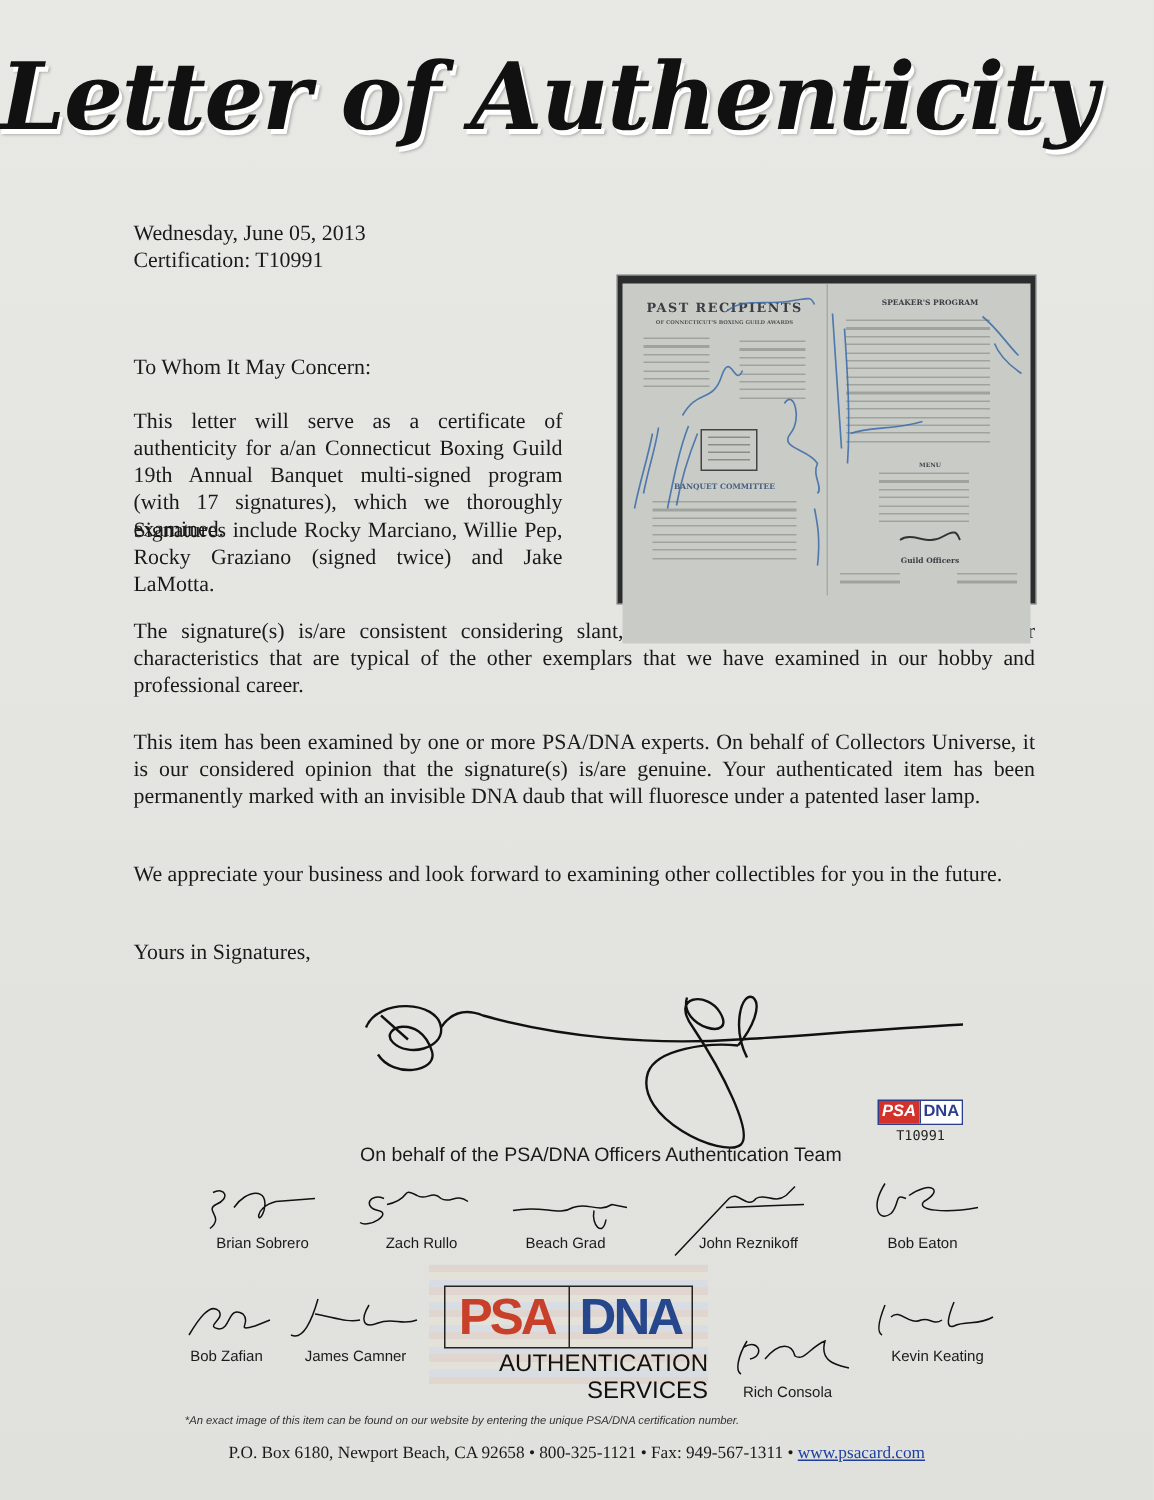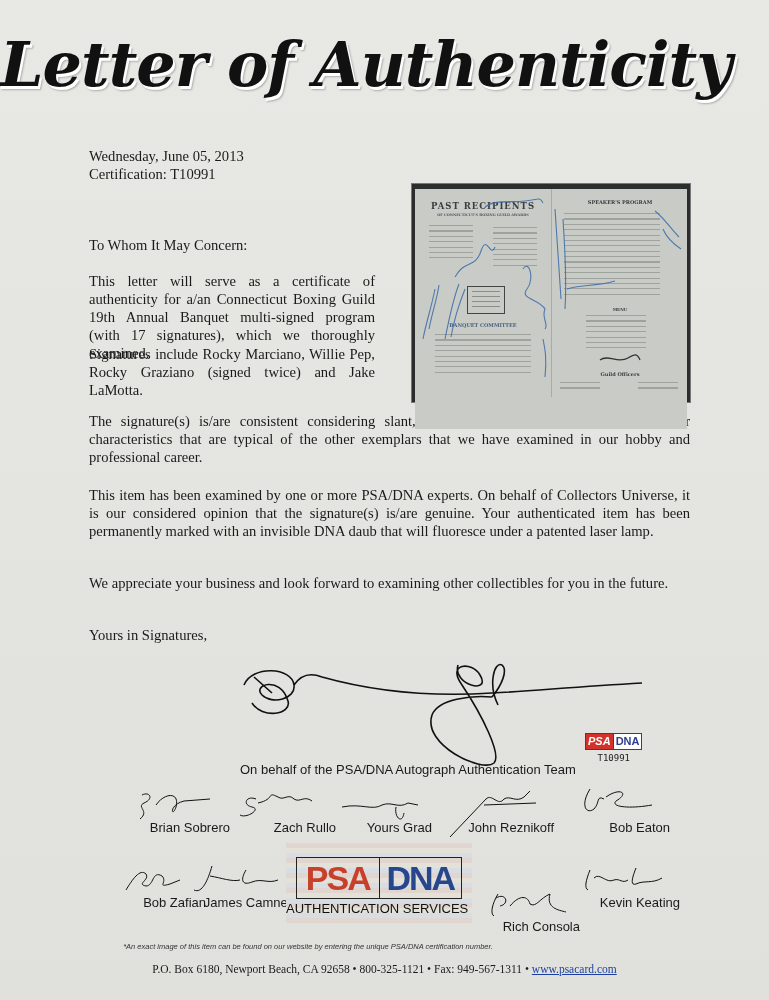--- a/index.html
+++ b/index.html
@@ -84,22 +84,22 @@
       border-left: 1px solid #2c3e8c;
     }
     .holo-num {
       font-family: "DejaVu Sans Mono", "Liberation Mono", monospace; font-size: 9px;
       text-align: center; margin-top: 3px; color: #222;
     }
 
     .sig-card { position: absolute; width: 110px; height: 50px; text-align: center; }
     .sig-card svg { position: absolute; left: 0; top: 0; }
     .sig-name {
-      position: absolute; left: 0; bottom: 0; width: 100%; text-align: right;
-      font-family: "Liberation Sans", sans-serif; font-size: 13px; color: #1a1a1a;
+      position: absolute; left: 0; bottom: 0; width: 100%; text-align: center;
+      font-family: "Liberation Sans", sans-serif; font-size: 10px; color: #1a1a1a;
     }
 
     .logo {
       position: absolute; left: 286px; top: 843px; width: 186px; height: 80px;
       background: repeating-linear-gradient(0deg, #e1d6cf 0 5px, #d8dde3 5px 10px, #e3e1d8 10px 15px);
     }
     .logo-inner {
       position: absolute; left: 10px; top: 14px; width: 164px; height: 40px;
       border: 1px solid #222; display: flex;
     }
@@ -107,22 +107,22 @@
       flex: 1; color: #c8402a; font-family: "Liberation Sans", sans-serif;
       font-weight: bold; font-size: 34px; line-height: 40px; text-align: center;
       letter-spacing: -2px; border-right: 1px solid #222;
     }
     .logo-dna {
       flex: 1; color: #27478d; font-family: "Liberation Sans", sans-serif;
       font-weight: bold; font-size: 34px; line-height: 40px; text-align: center;
       letter-spacing: -2px;
     }
     .logo-sub {
-      position: absolute; left: 0; top: 58px; width: 100%; text-align: left;
-      font-family: "Liberation Sans", sans-serif; font-size: 13px; color: #111;
+      position: absolute; left: 0; top: 58px; width: 100%; text-align: right;
+      font-family: "Liberation Sans", sans-serif; font-size: 16px; color: #111;
     }
 
     .footnote {
       position: absolute; left: 0; top: 942px; width: 616px; text-align: center;
       font-family: "Liberation Sans", sans-serif; font-style: italic; font-size: 7.5px; color: #333;
     }
     .address {
       position: absolute; left: 0; top: 963px; width: 769px; text-align: center;
       font-size: 11.5px; color: #1a1a1a;
     }
@@ -246,21 +246,21 @@
         </g>
       </svg>
     </div>
   </div>
 
   <svg class="main-sig" viewBox="0 0 420 115">
     <path d="M12 30 C20 10, 60 12, 62 30 C64 44, 40 50, 30 40 C20 30, 48 20, 56 46 C60 60, 30 64, 20 48 M22 22 L40 38 M62 30 C70 18, 80 18, 90 22 C140 36, 200 42, 260 38 C300 36, 340 32, 410 28" stroke="#111" stroke-width="1.6" fill="none"></path>
     <path d="M226 10 C220 30, 260 40, 248 20 C240 6, 214 8, 230 30 C250 60, 270 100, 262 108 C250 118, 190 90, 200 60 C206 44, 240 40, 260 42 M260 42 C270 30, 276 15, 270 10 C262 6, 256 30, 266 50" stroke="#111" stroke-width="1.6" fill="none"></path>
   </svg>
 
-  <div class="behalf">On behalf of the PSA/DNA Autograph Authentication Team</div>
+  <div class="behalf">On behalf of the PSA/DNA Officers Authentication Team</div>
 
   <div class="holo">
     <div class="holo-logo">
       <span class="holo-psa">PSA</span>
       <span class="holo-dna">DNA</span>
     </div>
     <div class="holo-num">T10991</div>
   </div>
 
   <div class="sig-card" style="left:120px; top:785px;">
@@ -272,21 +272,21 @@
   <div class="sig-card" style="left:226px; top:785px;">
     <svg width="110" height="40" viewBox="0 0 110 40">
       <path d="M30 14 C20 10, 16 20, 26 22 C36 24, 20 34, 14 30 M32 18 C50 14, 40 6, 52 12 C58 16, 62 8, 68 14 C74 18, 78 10, 86 16" stroke="#111" stroke-width="1" fill="none"></path>
     </svg>
     <div class="sig-name">Zach Rullo</div>
   </div>
   <div class="sig-card" style="left:322px; top:785px;">
     <svg width="110" height="40" viewBox="0 0 110 40">
       <path d="M20 22 C40 18, 50 26, 60 20 C70 16, 76 24, 86 18 L96 20 M74 22 C72 32, 80 40, 82 28" stroke="#111" stroke-width="1" fill="none"></path>
     </svg>
-    <div class="sig-name">Yours Grad</div>
+    <div class="sig-name">Beach Grad</div>
   </div>
   <div class="sig-card" style="left:444px; top:785px;">
     <svg width="110" height="55" viewBox="0 0 110 55">
       <path d="M6 52 L42 14 C48 8, 54 22, 60 14 C66 10, 72 18, 80 12 L86 6 M40 20 L92 18" stroke="#111" stroke-width="1" fill="none"></path>
     </svg>
     <div class="sig-name">John Reznikoff</div>
   </div>
   <div class="sig-card" style="left:560px; top:785px;">
     <svg width="110" height="40" viewBox="0 0 110 40">
       <path d="M30 4 C20 20, 26 30, 34 24 C40 18, 36 10, 44 14 M46 12 C60 2, 70 8, 56 16 C50 22, 70 24, 92 20" stroke="#111" stroke-width="1" fill="none"></path>

